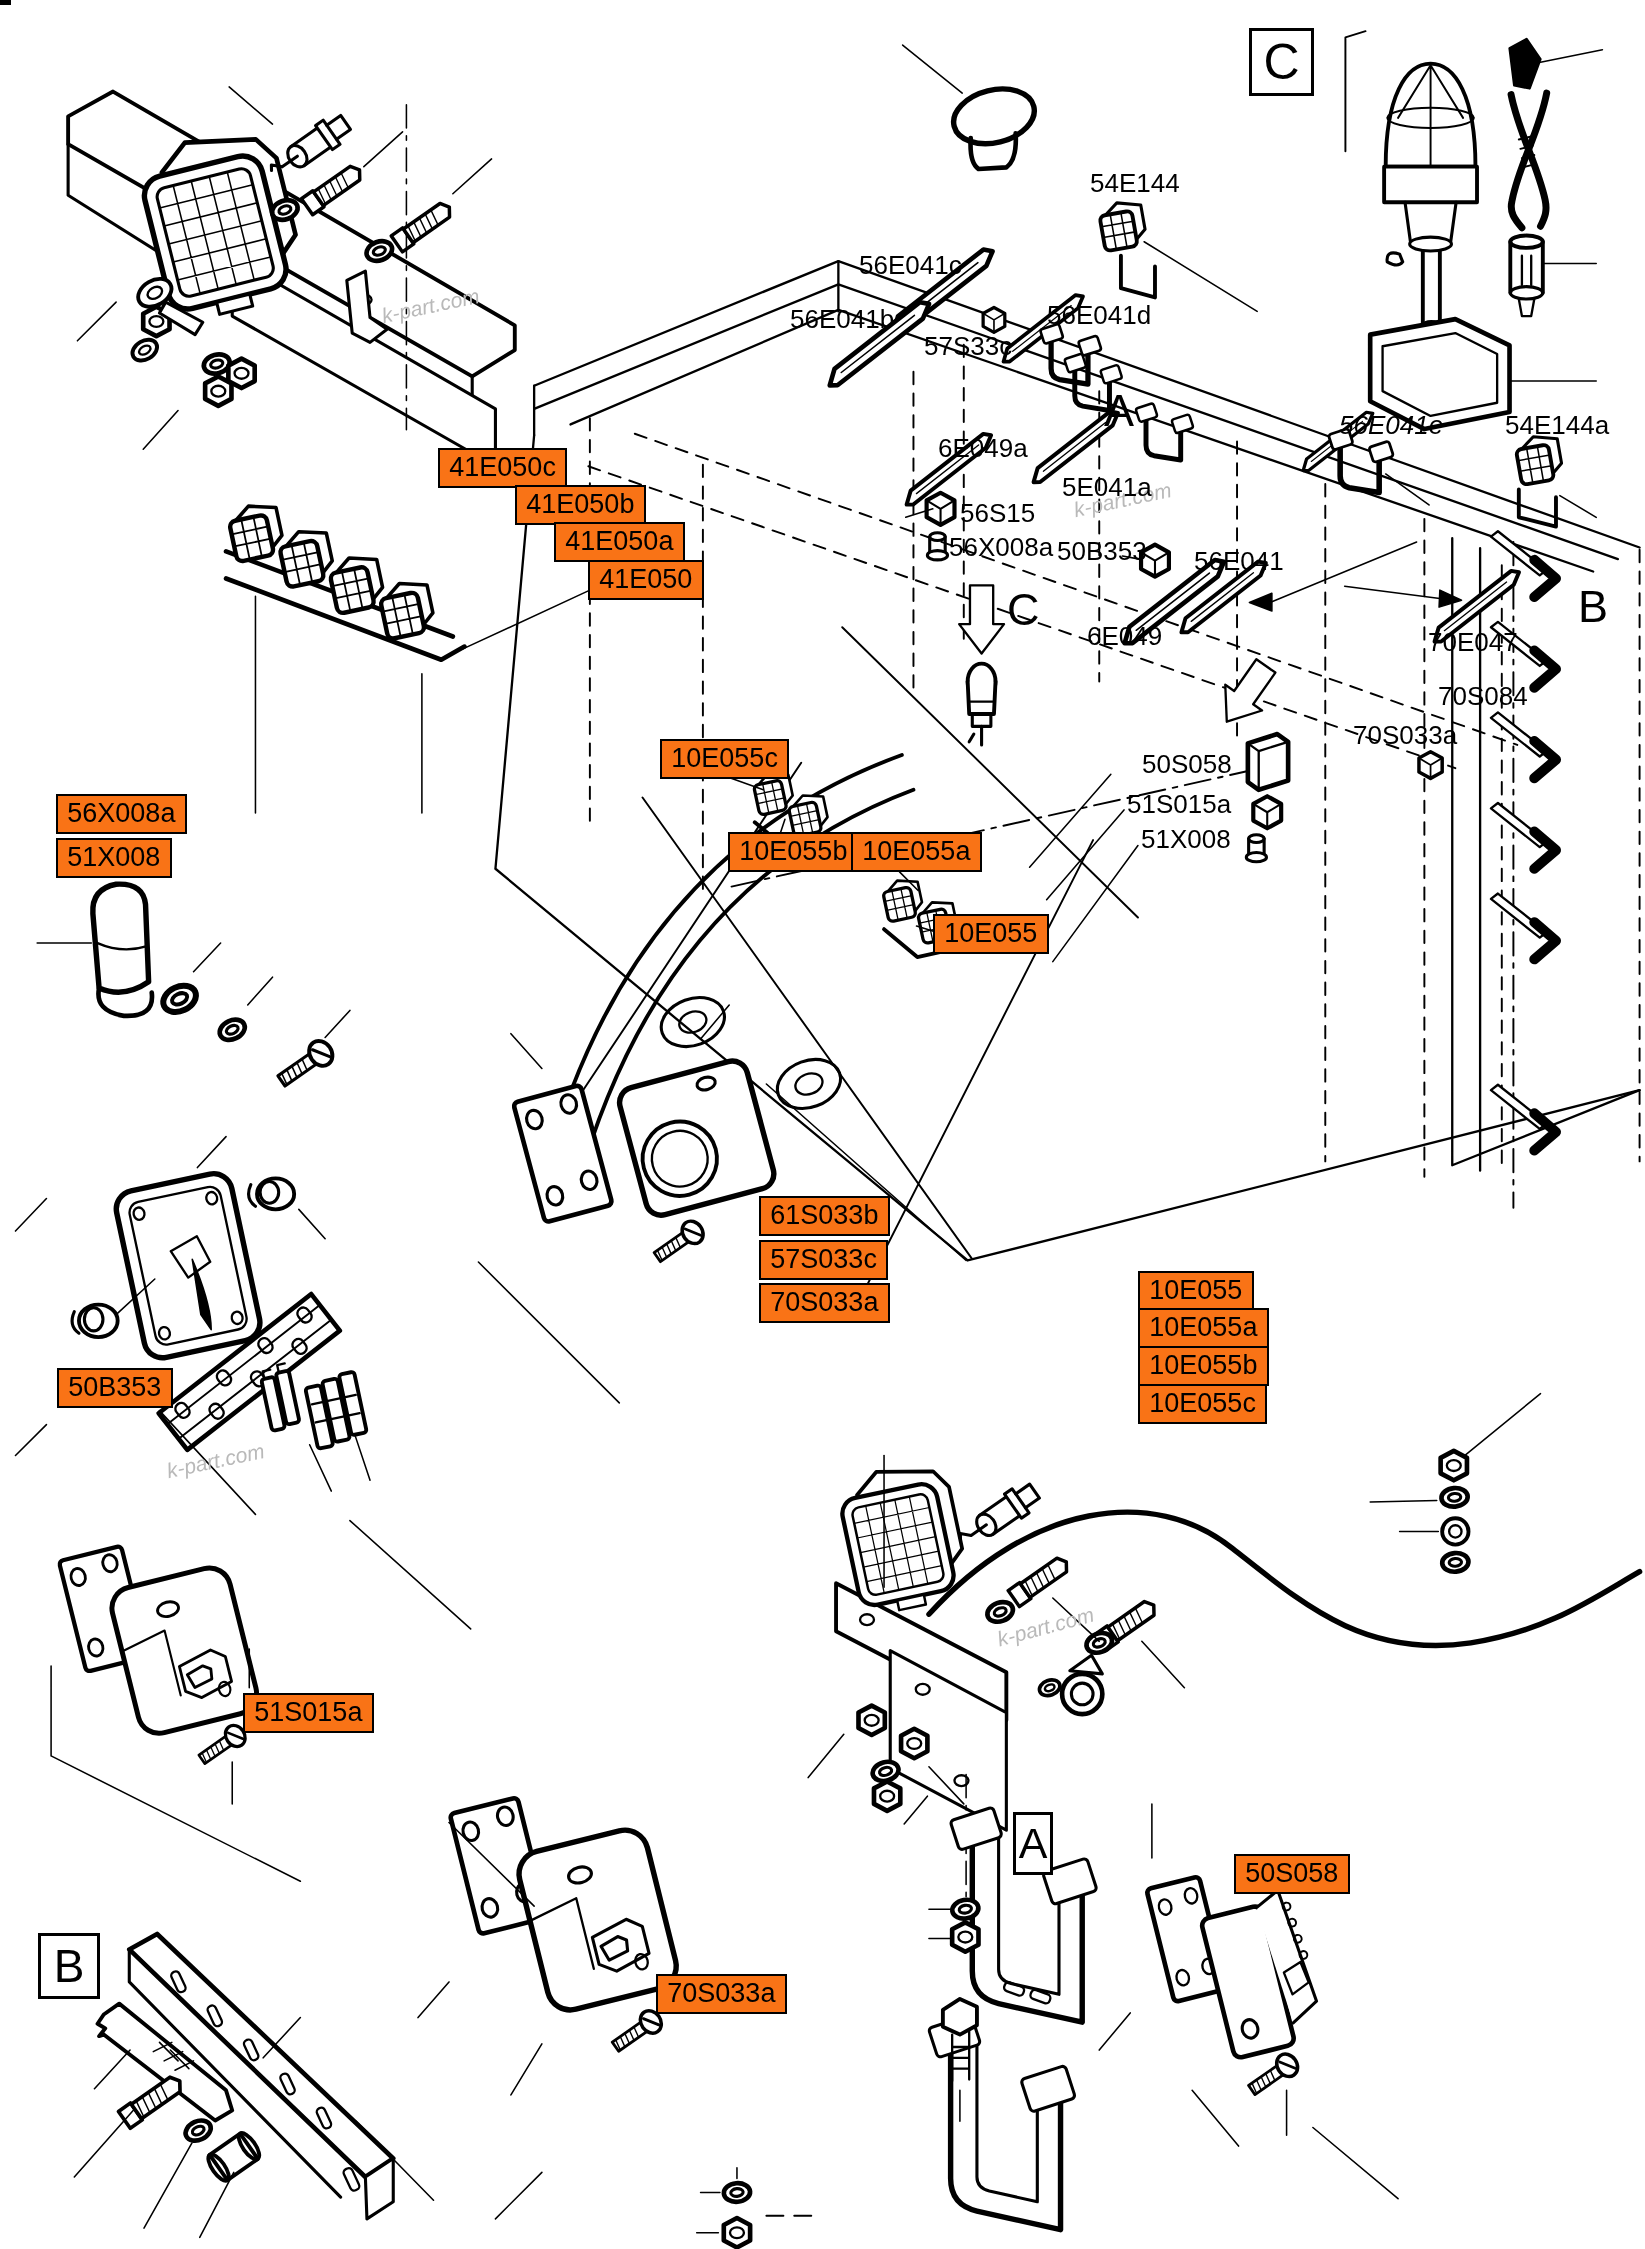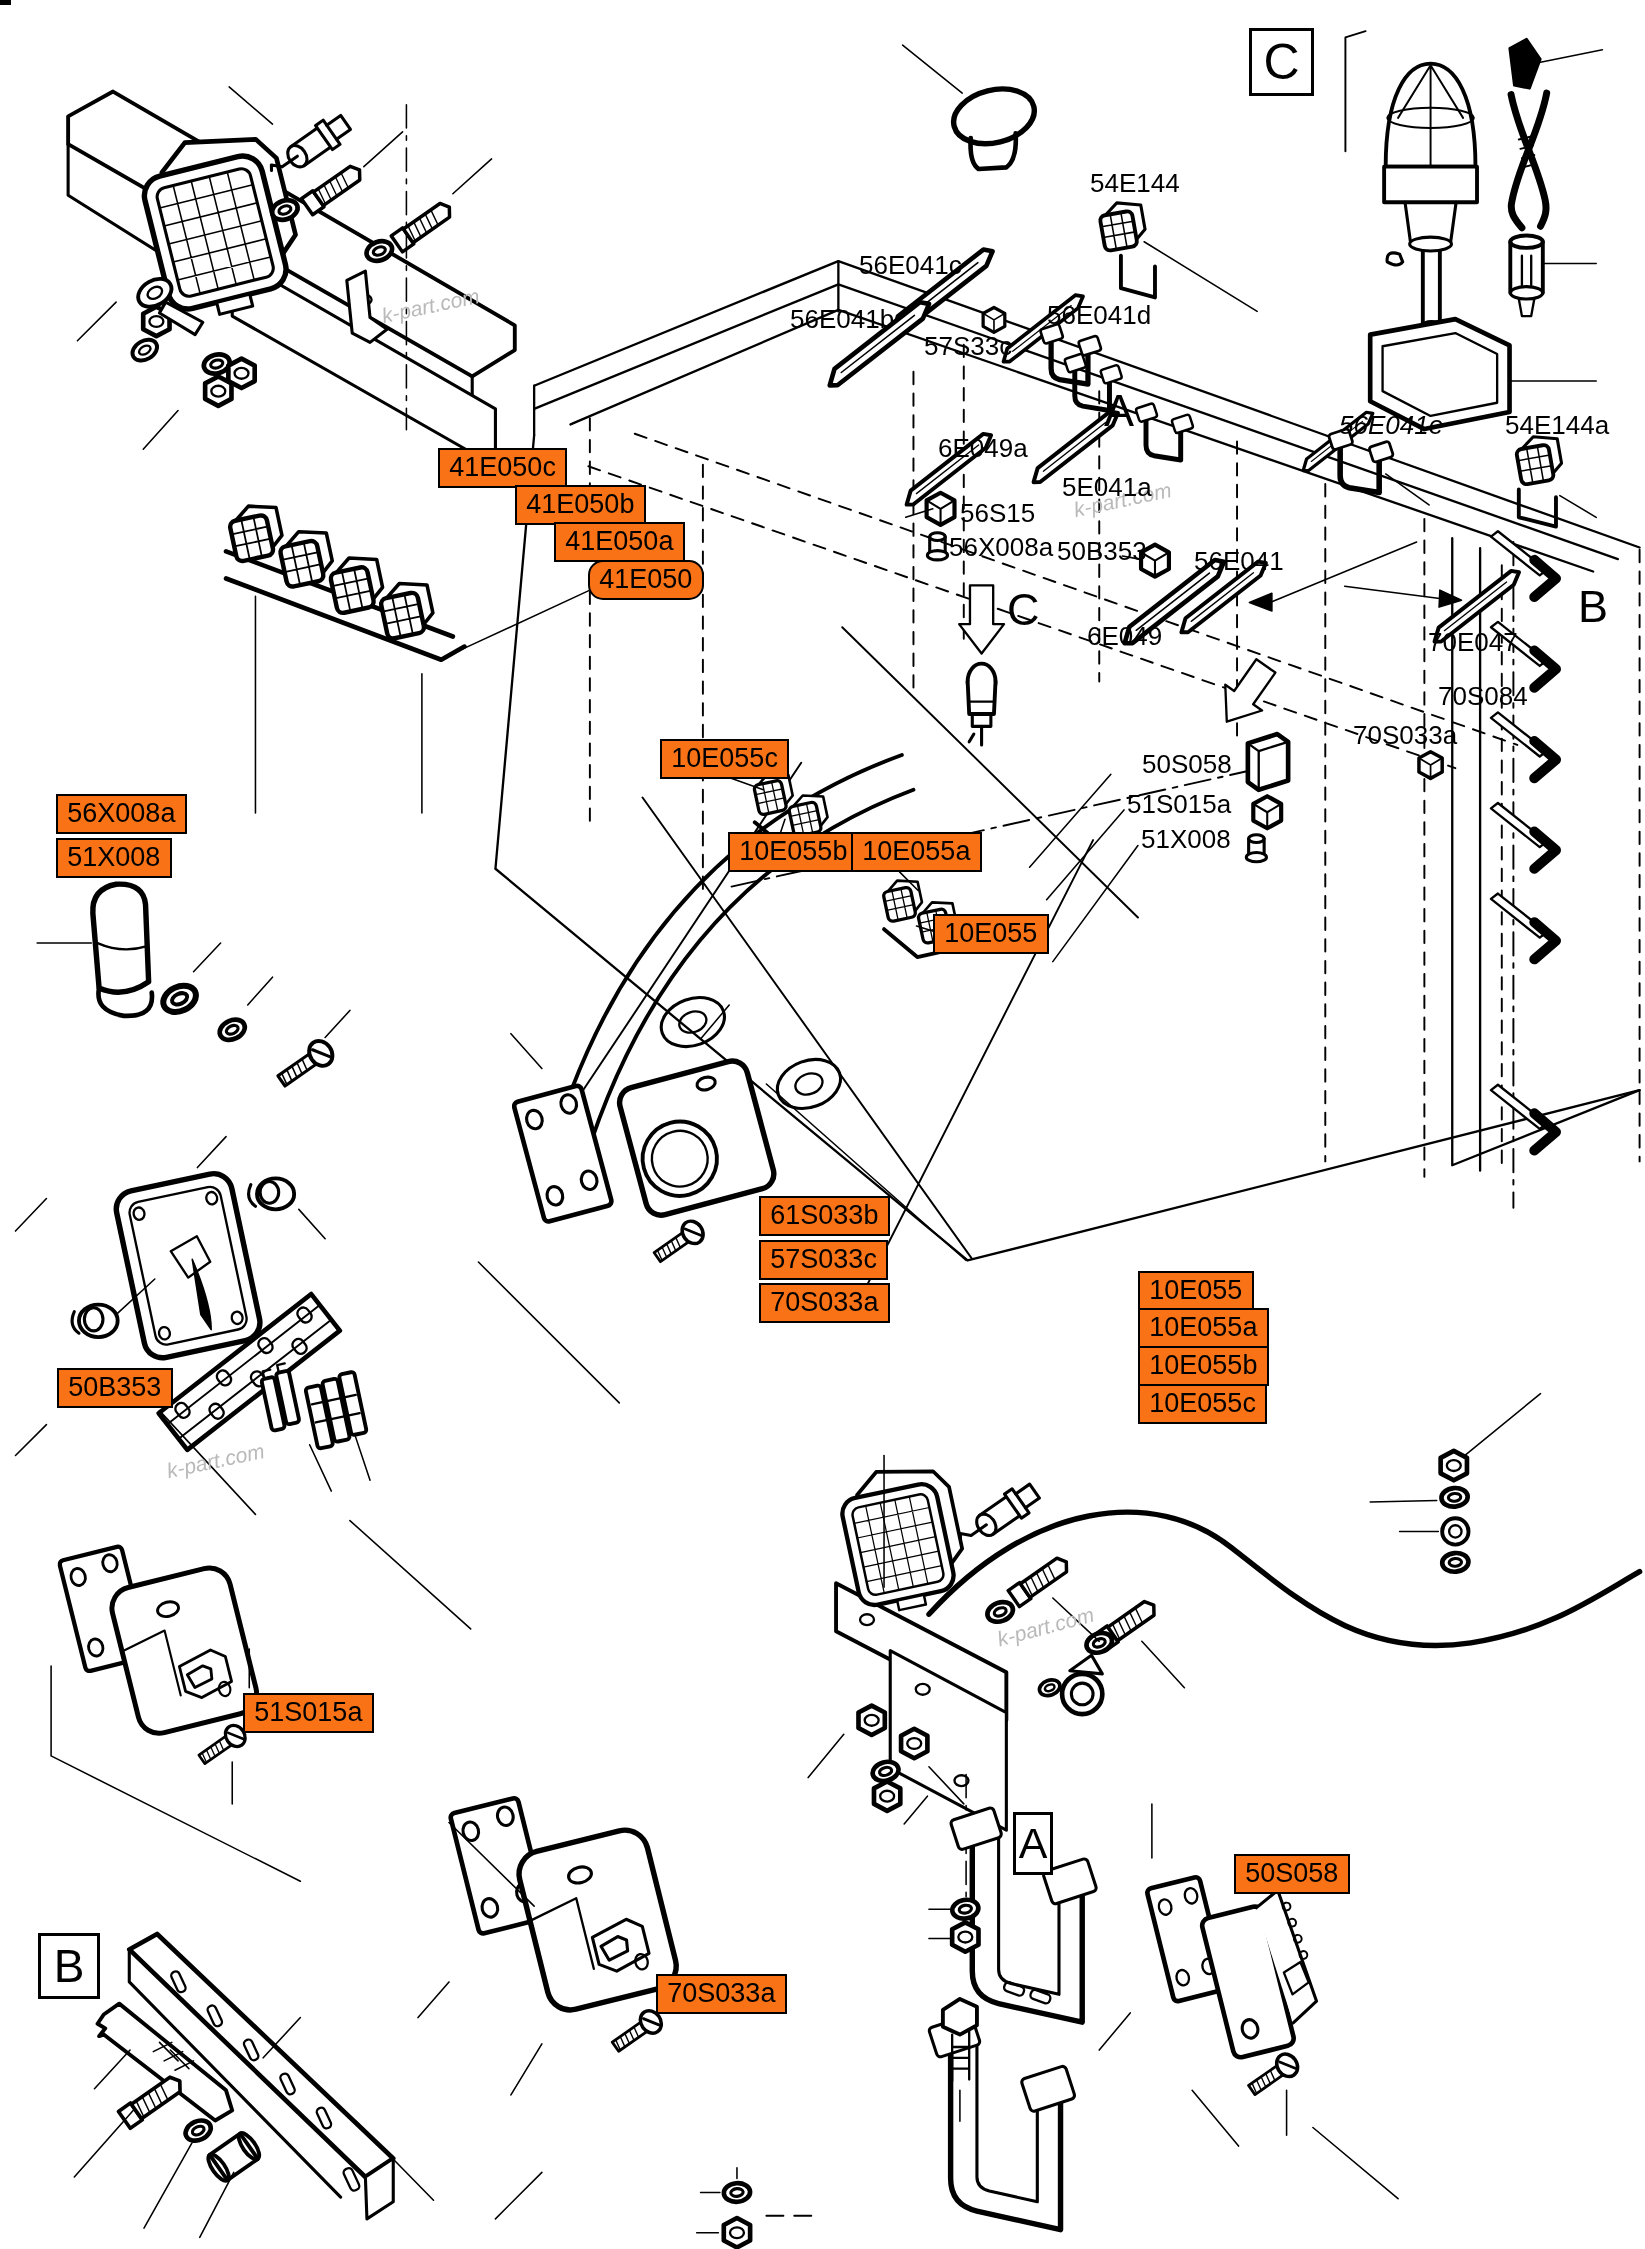--- a/index.html
+++ b/index.html
@@ -532,21 +532,21 @@
 <div class="lbl letter" style="left:1007px;top:585px;">C</div>
 <div class="lbl letter" style="left:1578px;top:582px;">B</div>
 
 <div class="letterbox" style="left:1249px;top:28px;width:59px;height:62px;font-size:50px;line-height:62px;">C</div>
 <div class="letterbox" style="left:1013px;top:1812px;width:34px;height:57px;font-size:43px;line-height:57px;">A</div>
 <div class="letterbox" style="left:38px;top:1933px;width:56px;height:60px;font-size:46px;line-height:60px;">B</div>
 
 <div class="lbl boxed" style="left:438px;top:448px;">41E050c</div>
 <div class="lbl boxed" style="left:499px;top:485px;margin-left:16px;">41E050b</div>
 <div class="lbl boxed" style="left:554px;top:522px;">41E050a</div>
-<div class="lbl boxed" style="left:588px;top:560px;border-radius:15px;">41E050</div>
+<div class="lbl boxed" style="left:588px;top:560px;">41E050</div>
 <div class="lbl boxed" style="left:660px;top:739px;">10E055c</div>
 <div class="lbl boxed" style="left:728px;top:832px;">10E055b</div>
 <div class="lbl boxed" style="left:851px;top:832px;">10E055a</div>
 <div class="lbl boxed" style="left:933px;top:914px;">10E055</div>
 <div class="lbl boxed" style="left:56px;top:794px;">56X008a</div>
 <div class="lbl boxed" style="left:56px;top:838px;">51X008</div>
 <div class="lbl boxed" style="left:759px;top:1196px;">61S033b</div>
 <div class="lbl boxed" style="left:759px;top:1240px;">57S033c</div>
 <div class="lbl boxed" style="left:759px;top:1283px;">70S033a</div>
 <div class="lbl boxed" style="left:1138px;top:1271px;">10E055</div>

